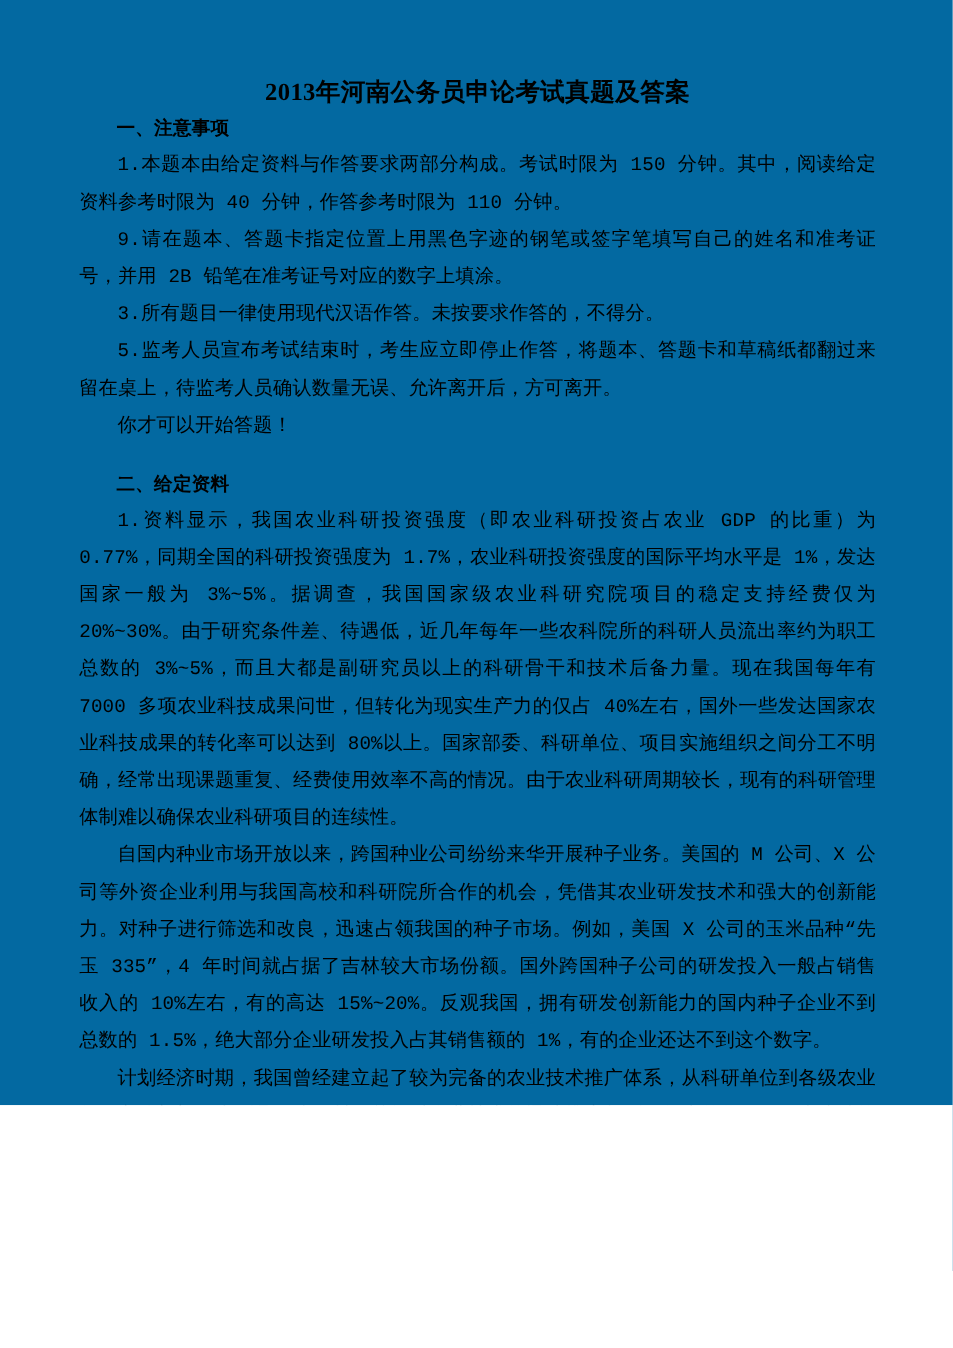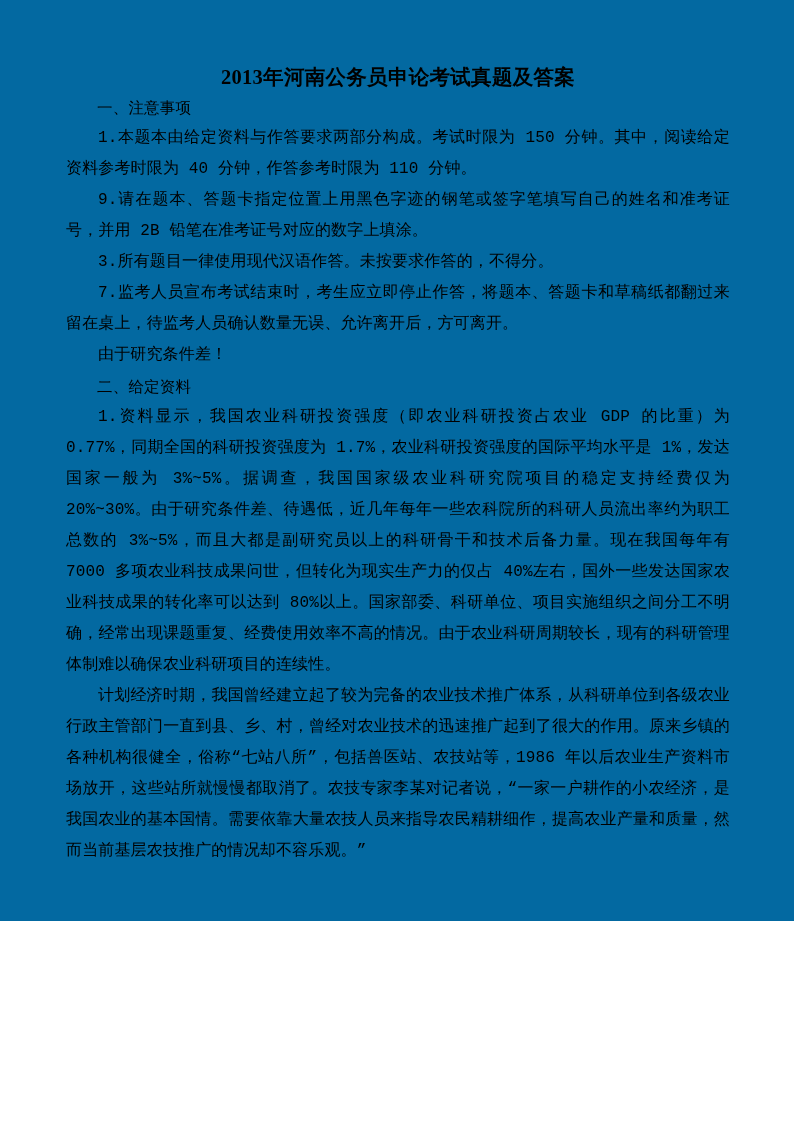--- a/index.html
+++ b/index.html
@@ -29,38 +29,38 @@
     text-align: center;
     font-size: 20.5px;
     font-weight: bold;
     letter-spacing: 0.3px;
     line-height: 30px;
     font-family: "Liberation Serif", "DejaVu Serif", serif;
   }
   .section-heading {
     margin: 0;
     font-size: 15.5px;
-    font-weight: normal;
+    font-weight: bold;
     line-height: 31px;
     text-indent: 2em;
     font-family: "Liberation Sans", "DejaVu Sans", sans-serif;
     letter-spacing: 0.2px;
   }
   .para {
     margin: 0;
     font-size: 16px;
     line-height: 31px;
     text-indent: 2em;
     text-align: justify;
     text-justify: inter-ideograph;
     letter-spacing: 0.15px;
     font-family: Liberation Mono, monospace;
   }
   .gap-before-heading {
-    margin-top: 0px;
+    margin-top: 17px;
   }
   .page-number {
     position: absolute;
     left: 0;
     right: 0;
     top: 1038px;
     text-align: center;
     font-size: 13.5px;
     line-height: 16px;
     font-family: "Liberation Serif", "DejaVu Serif", serif;
@@ -73,25 +73,26 @@
 
   <div class="content">
 
     <h1 class="doc-title">2013年河南公务员申论考试真题及答案</h1>
 
     <h2 class="section-heading">一、注意事项</h2>
 
     <p class="para">1.本题本由给定资料与作答要求两部分构成。考试时限为 150 分钟。其中，阅读给定资料参考时限为 40 分钟，作答参考时限为 110 分钟。</p>
     <p class="para">9.请在题本、答题卡指定位置上用黑色字迹的钢笔或签字笔填写自己的姓名和准考证号，并用 2B 铅笔在准考证号对应的数字上填涂。</p>
     <p class="para">3.所有题目一律使用现代汉语作答。未按要求作答的，不得分。</p>
-    <p class="para">7.监考人员宣布考试结束时，考生应立即停止作答，将题本、答题卡和草稿纸都翻过来留在桌上，待监考人员确认数量无误、允许离开后，方可离开。</p>
-    <p class="para">由于研究条件差！</p>
+    <p class="para">5.监考人员宣布考试结束时，考生应立即停止作答，将题本、答题卡和草稿纸都翻过来留在桌上，待监考人员确认数量无误、允许离开后，方可离开。</p>
+    <p class="para">你才可以开始答题！</p>
 
     <h2 class="section-heading gap-before-heading">二、给定资料</h2>
 
     <p class="para">1.资料显示，我国农业科研投资强度（即农业科研投资占农业 GDP 的比重）为 0.77%，同期全国的科研投资强度为 1.7%，农业科研投资强度的国际平均水平是 1%，发达国家一般为 3%~5%。据调查，我国国家级农业科研究院项目的稳定支持经费仅为 20%~30%。由于研究条件差、待遇低，近几年每年一些农科院所的科研人员流出率约为职工总数的 3%~5%，而且大都是副研究员以上的科研骨干和技术后备力量。现在我国每年有 7000 多项农业科技成果问世，但转化为现实生产力的仅占 40%左右，国外一些发达国家农业科技成果的转化率可以达到 80%以上。国家部委、科研单位、项目实施组织之间分工不明确，经常出现课题重复、经费使用效率不高的情况。由于农业科研周期较长，现有的科研管理体制难以确保农业科研项目的连续性。</p>
+    <p class="para">自国内种业市场开放以来，跨国种业公司纷纷来华开展种子业务。美国的 M 公司、X 公司等外资企业利用与我国高校和科研院所合作的机会，凭借其农业研发技术和强大的创新能力。对种子进行筛选和改良，迅速占领我国的种子市场。例如，美国 X 公司的玉米品种“先玉 335”，4 年时间就占据了吉林较大市场份额。国外跨国种子公司的研发投入一般占销售收入的 10%左右，有的高达 15%~20%。反观我国，拥有研发创新能力的国内种子企业不到总数的 1.5%，绝大部分企业研发投入占其销售额的 1%，有的企业还达不到这个数字。</p>
     <p class="para">计划经济时期，我国曾经建立起了较为完备的农业技术推广体系，从科研单位到各级农业行政主管部门一直到县、乡、村，曾经对农业技术的迅速推广起到了很大的作用。原来乡镇的各种机构很健全，俗称“七站八所”，包括兽医站、农技站等，1986 年以后农业生产资料市场放开，这些站所就慢慢都取消了。农技专家李某对记者说，“一家一户耕作的小农经济，是我国农业的基本国情。需要依靠大量农技人员来指导农民精耕细作，提高农业产量和质量，然而当前基层农技推广的情况却不容乐观。”</p>
 
   </div>
 
   <div class="page-number">1</div>
 
 </div>
 
 </body></html>

